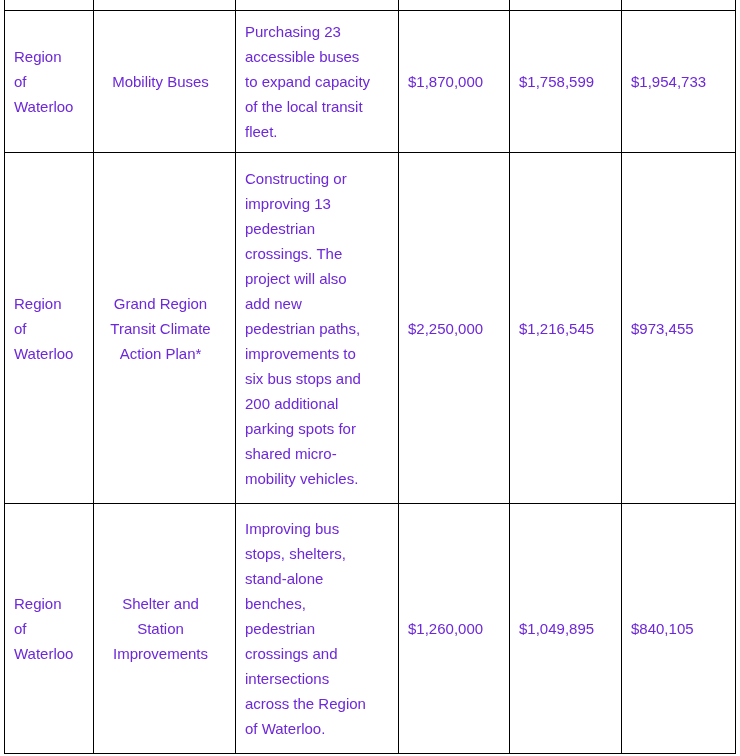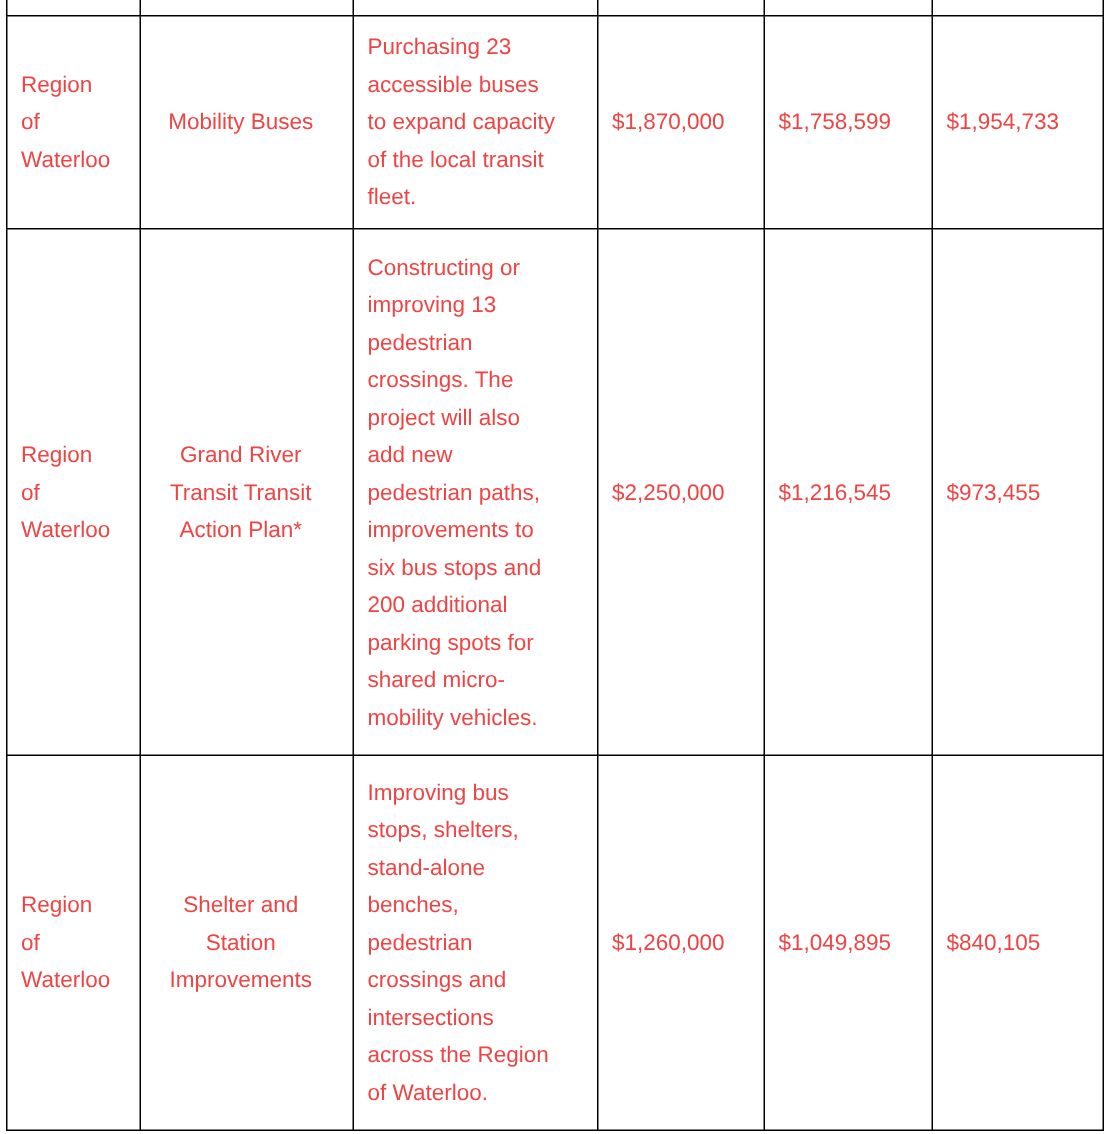--- a/index.html
+++ b/index.html
@@ -15,21 +15,21 @@
   }
   table.funding-table {
     border-collapse: collapse;
     table-layout: fixed;
     margin-left: 4px;
   }
   table.funding-table td {
     border: 1px solid #000000;
     vertical-align: middle;
     padding: 8px 9px;
-    color: #ef4444;
+    color: #6d28d9;
     font-size: 15px;
     line-height: 25px;
     text-align: left;
     overflow: hidden;
     margin-top: 48px;
   }
   tr.cut-row td {
     border-top: 0;
     height: 10px;
     padding: 0;
@@ -83,21 +83,21 @@
       <td>
         <span>$1,954,733</span>
       </td>
     </tr>
 
     <tr class="row-2">
       <td>
         <span class="inner inner-region">Region of Waterloo</span>
       </td>
       <td>
-        <span class="inner inner-project">Grand River Transit Transit Action Plan*</span>
+        <span class="inner inner-project">Grand Region Transit Climate Action Plan*</span>
       </td>
       <td>
         <span class="inner inner-desc">Constructing or improving 13 pedestrian crossings. The project will also add new pedestrian paths, improvements to six bus stops and 200 additional parking spots for shared micro-mobility vehicles.</span>
       </td>
       <td>
         <span>$2,250,000</span>
       </td>
       <td>
         <span>$1,216,545</span>
       </td>

